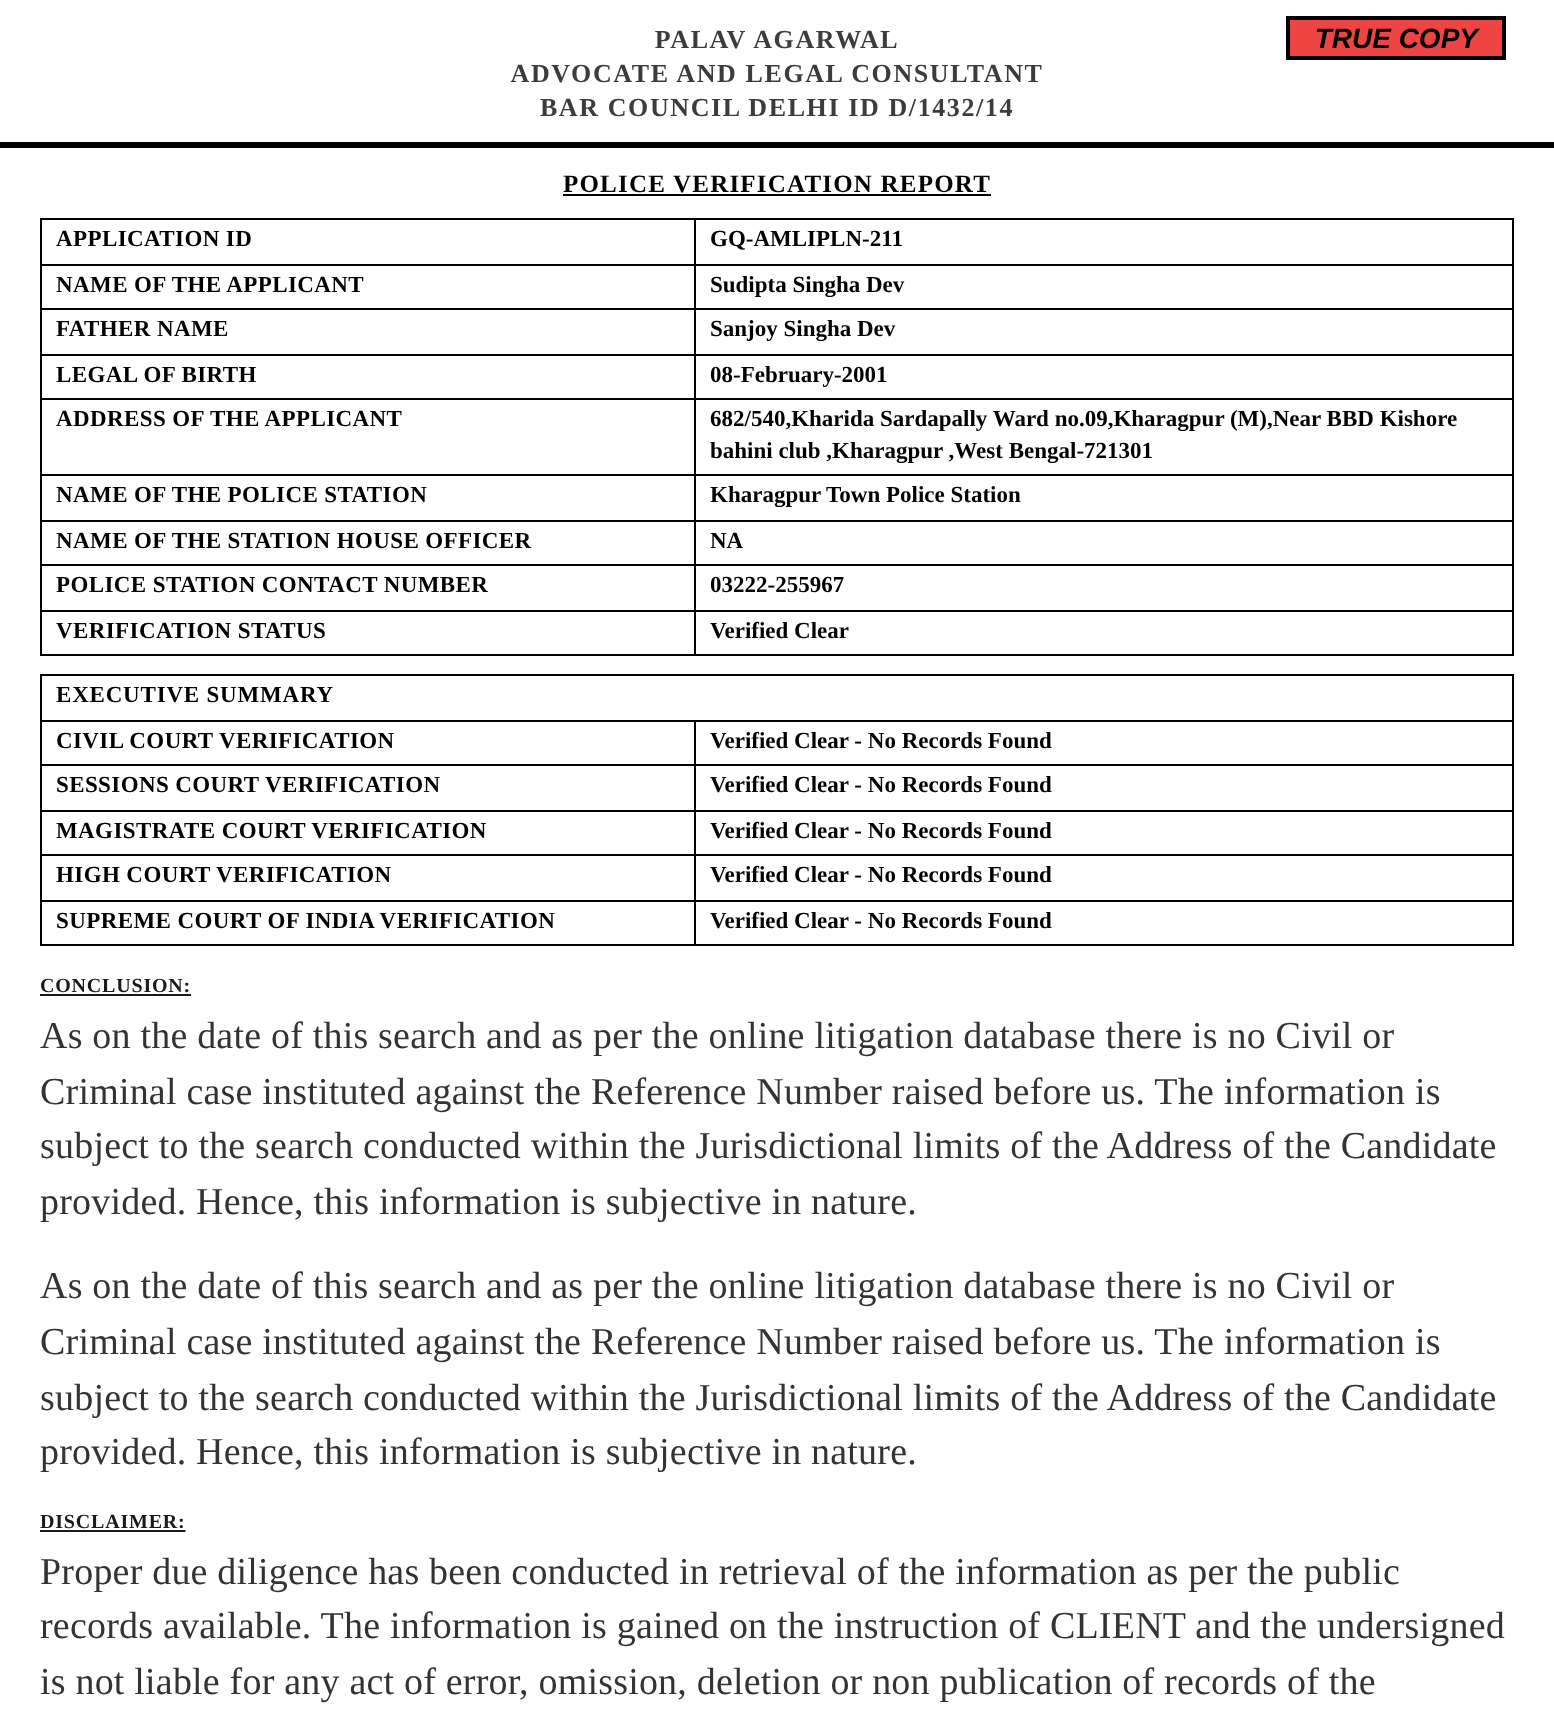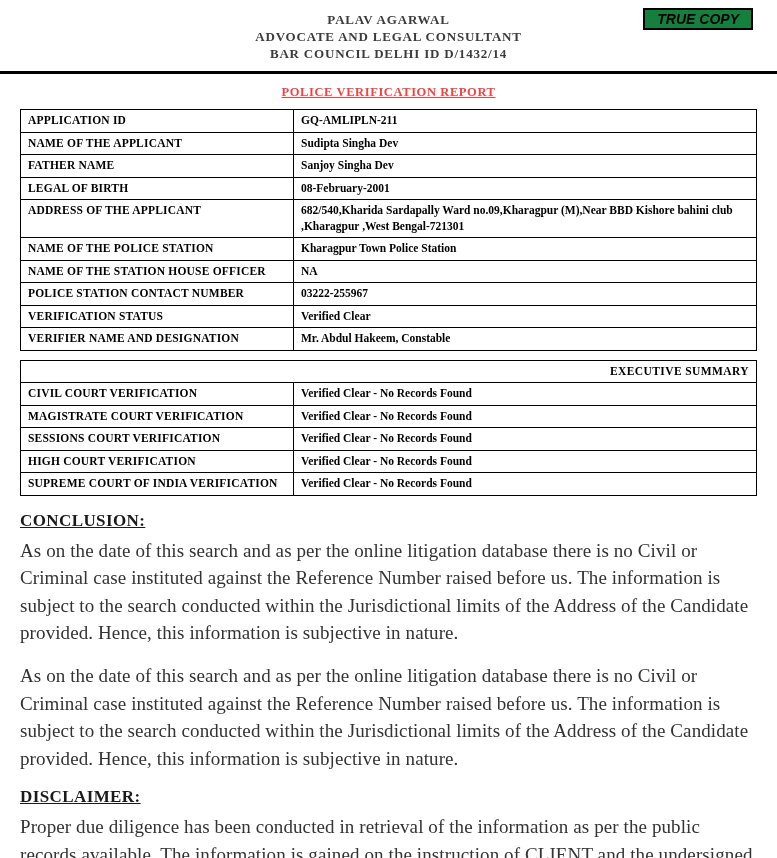--- a/index.html
+++ b/index.html
@@ -16,48 +16,48 @@
   .letterhead {
     text-align:center; font-weight:bold; color:#3c3c3c;
     font-size:13px; line-height:17px; letter-spacing:0.8px;
     padding-top:3px;
   }
   .stamp {
     position:absolute; top:8px; right:24px;
     border:2px solid #000; padding:1px 12px;
     font-family:"Liberation Sans", sans-serif;
     font-style:italic; font-weight:bold; font-size:14px; color:#000;
-    background:#15803d;
+    background:#ef4444;
   }
   .rule { border-top:3px solid #000; margin:9px -20px 0 -20px; }
 
   .report-title {
     text-align:center; font-weight:bold; font-size:12.5px;
     letter-spacing:0.6px; text-decoration:underline;
-    margin-top:11px; color:#ef4444;
+    margin-top:11px; color:#000000;
   }
 
   
   table.tbl {
     width:100%; border-collapse:collapse; margin-top:9px;
     font-size:11.5px; color:#000;
   }
   table.tbl td {
     border:1.5px solid #000; padding:3px 7px; font-weight:bold;
     vertical-align:top; line-height:1.35;
   }
-  td.lbl { width:273px; letter-spacing:0.2px; }
+  td.lbl { width:327px; letter-spacing:0.2px; }
   td.val { }
   table.summary td.sval { text-align:left; }
-  td.summary-title { text-align:right; letter-spacing:0.4px; padding:2px 7px;margin-left:32px; }
+  td.summary-title { text-align:left; letter-spacing:0.4px; padding:2px 7px;margin-left:32px; }
 
   
   .section { margin-top:15px; }
   .section .sec-heading {
-    font-size:17px; font-weight:bold; letter-spacing:0.4px;
+    font-size:10px; font-weight:bold; letter-spacing:0.4px;
     text-decoration:underline; color:#1a1a1a; margin-bottom:6px;
   }
   .section p {
     font-size:19px; line-height:1.45; color:#333333;
     letter-spacing:0.1px;
   }
 
   
   .yours-truly { margin-top:22px; padding-left:58px; font-size:13.5px; color:#333; }
   .signature-wrap { margin-top:6px; padding-left:22px; height:58px; }
@@ -110,42 +110,38 @@
         <td class="val">NA</td>
       </tr>
       <tr>
         <td class="lbl">POLICE STATION CONTACT NUMBER</td>
         <td class="val">03222-255967</td>
       </tr>
       <tr>
         <td class="lbl">VERIFICATION STATUS</td>
         <td class="val">Verified Clear</td>
       </tr>
-      <tr>
-        <td class="lbl">VERIFIER NAME AND DESIGNATION</td>
-        <td class="val">Mr. Abdul Hakeem, Constable</td>
-      </tr>
     </tbody>
   </table>
 
   <table class="tbl summary">
     <tbody>
       <tr>
         <td class="summary-title" colspan="2">EXECUTIVE SUMMARY</td>
       </tr>
       <tr>
         <td class="lbl">CIVIL COURT VERIFICATION</td>
         <td class="sval">Verified Clear - No Records Found</td>
       </tr>
       <tr>
-        <td class="lbl">MAGISTRATE COURT VERIFICATION</td>
+        <td class="lbl">SESSIONS COURT VERIFICATION</td>
         <td class="sval">Verified Clear - No Records Found</td>
       </tr>
       <tr>
-        <td class="lbl">SESSIONS COURT VERIFICATION</td>
+        <td class="lbl">MAGISTRATE COURT VERIFICATION</td>
         <td class="sval">Verified Clear - No Records Found</td>
       </tr>
       <tr>
         <td class="lbl">HIGH COURT VERIFICATION</td>
         <td class="sval">Verified Clear - No Records Found</td>
       </tr>
       <tr>
         <td class="lbl">SUPREME COURT OF INDIA VERIFICATION</td>
         <td class="sval">Verified Clear - No Records Found</td>
       </tr>

